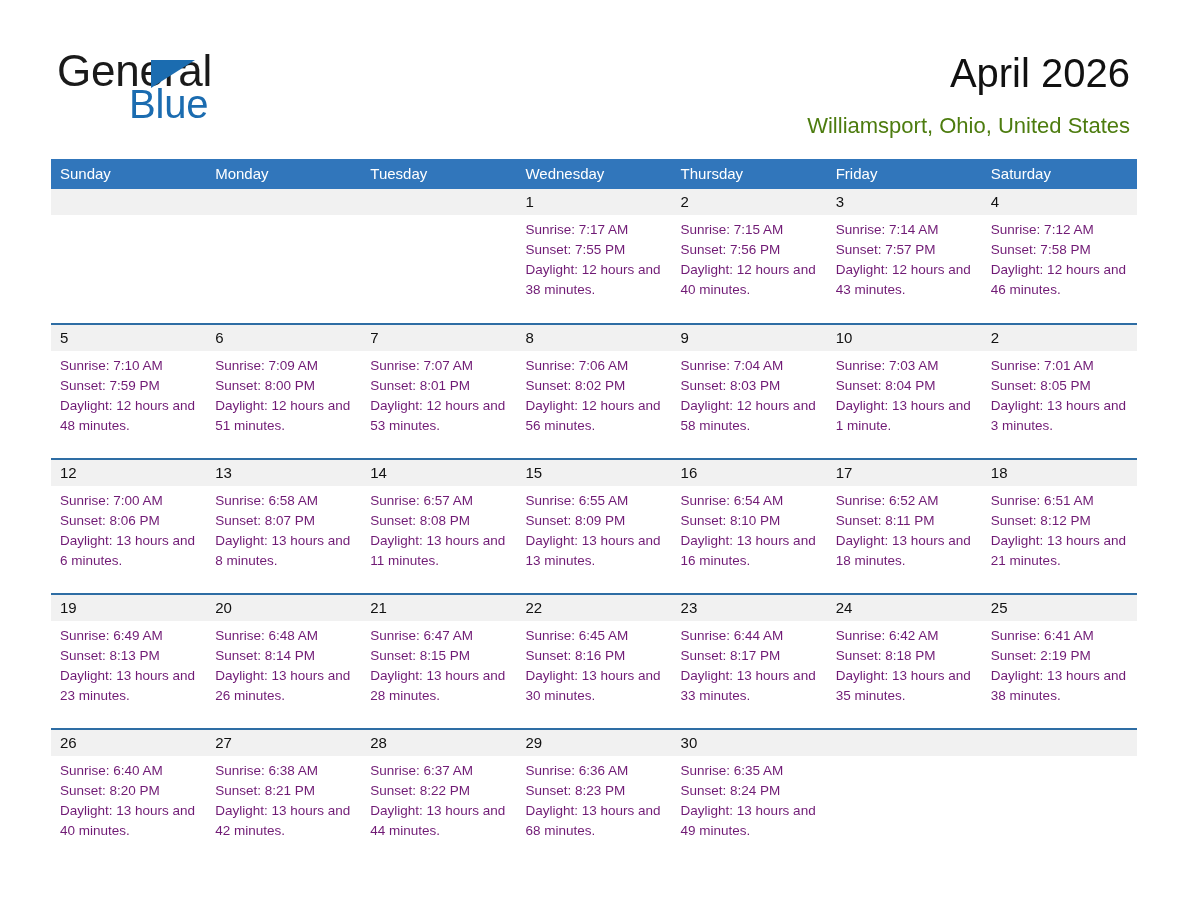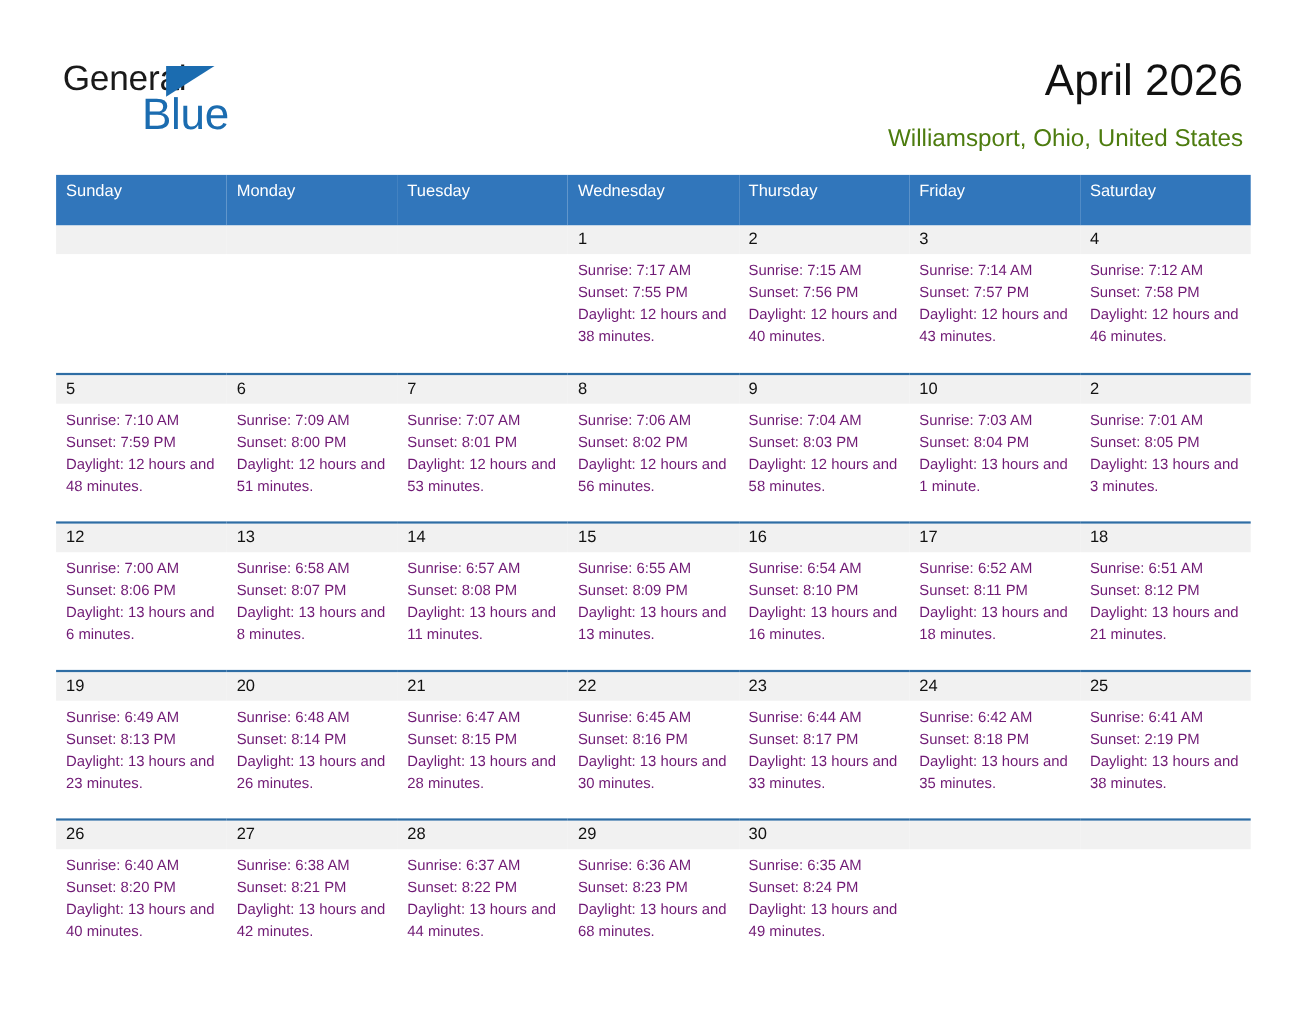--- a/index.html
+++ b/index.html
@@ -35,21 +35,21 @@
     position: absolute;
     left: 57px;
     top: 52px;
     width: 270px;
     height: 72px;
   }
   .logo-general {
     position: absolute;
     left: 0;
     top: 0;
-    font-size: 32px;
+    font-size: 44px;
     line-height: 38px;
     color: #1a1a1a;
     letter-spacing: -0.2px;
     font-weight: 400;
   }
   .logo-triangle {
     position: absolute;
     left: 94px;
     top: 8px;
     width: 0;
@@ -108,21 +108,21 @@
   }
 
   .calendar thead th {
     background: #3176bb;
     color: #ffffff;
     font-size: 15px;
     line-height: 18px;
     font-weight: 400;
     text-align: left;
     height: 30px;
-    padding: 6px 0 22px 9px;
+    padding: 6px 0 6px 9px;
     box-sizing: border-box;
   }
 
   .week-row > td {
     border-top: 2px solid #2e6da4;
     height: 135px;
     box-sizing: border-box;
   }
   .week-row.first > td {
     border-top: none;

